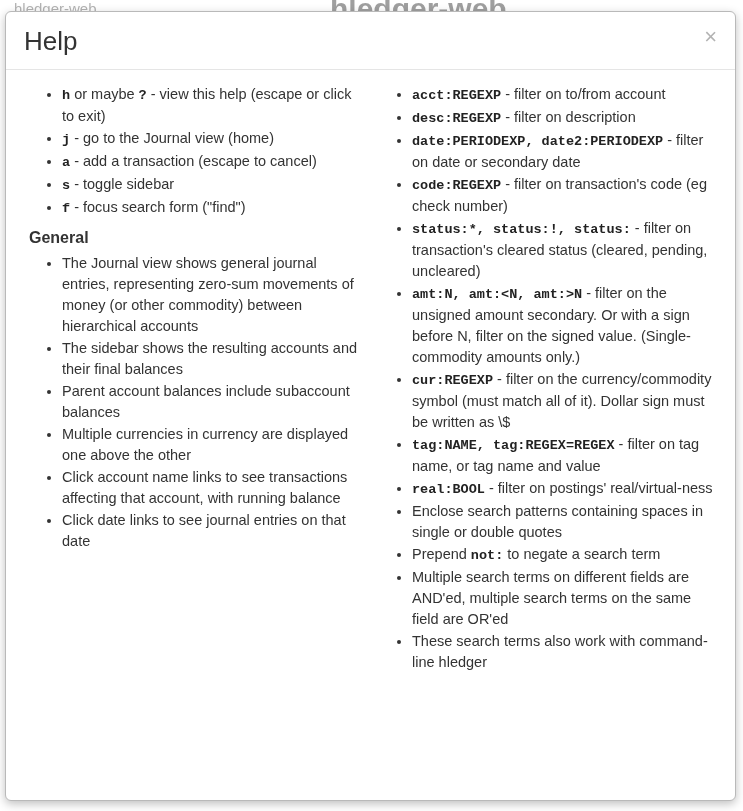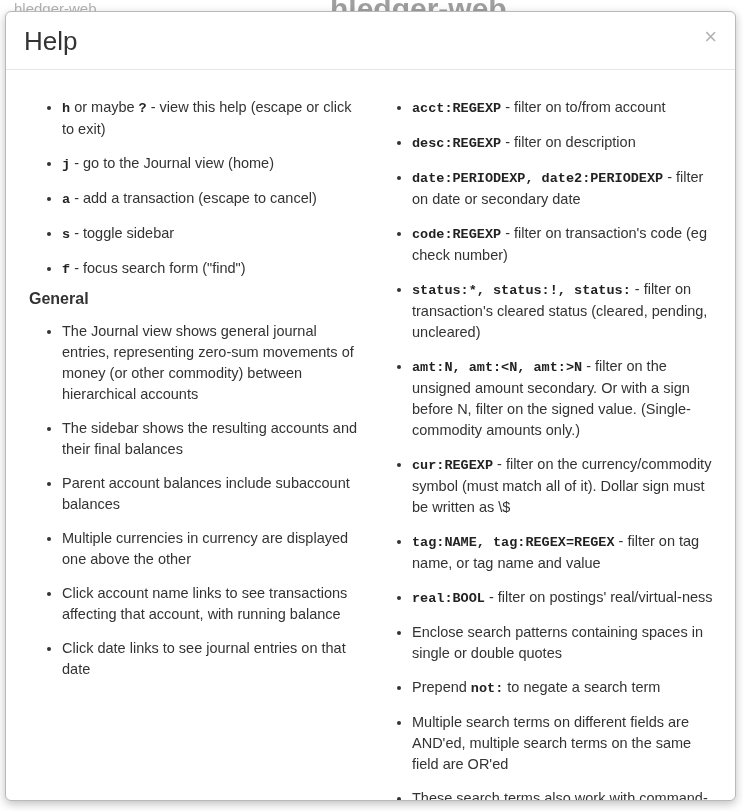--- a/index.html
+++ b/index.html
@@ -107,21 +107,20 @@
   ul.help-list {
     margin: 0 0 10px 0;
     padding-left: 38px;
     list-style-type: disc;
   }
   ul.help-list li {
     font-size: 14.5px;
     line-height: 21px;
     color: #333;
     margin-bottom: 1px;
-    margin-top: 13px;
   }
   ul.help-list li::marker {
     color: #333;
   }
   code, .kbd {
     font-family: "Liberation Mono", monospace;
     font-weight: bold;
     font-size: 13.5px;
     color: #222;
   }

